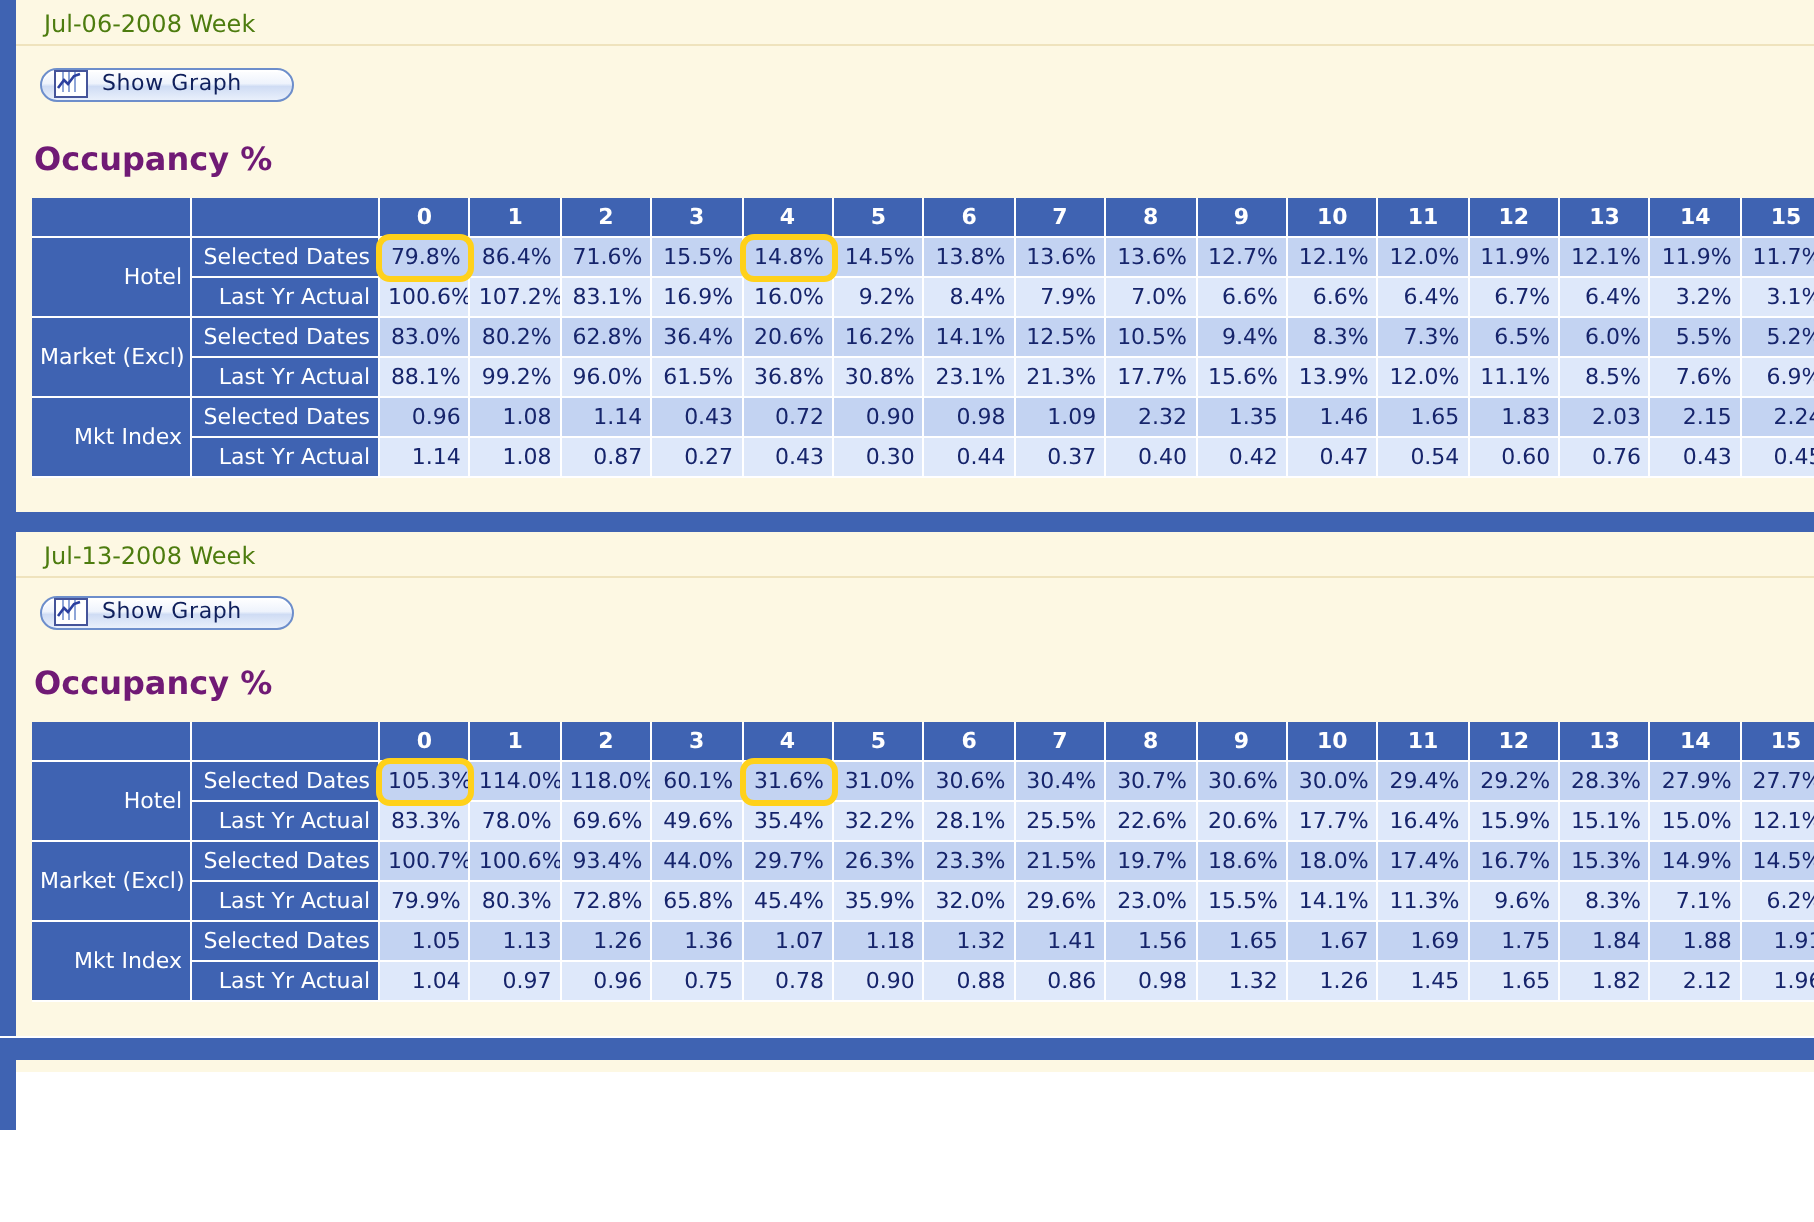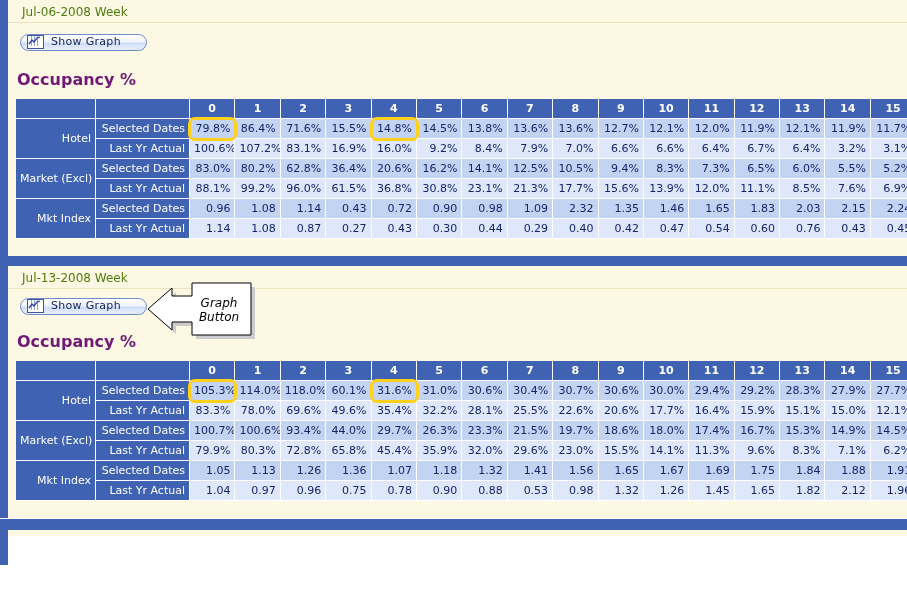--- a/index.html
+++ b/index.html
@@ -279,21 +279,21 @@
         </tr>
         <tr>
           <td class="rl">Last Yr Actual</td>
           <td class="val lya">1.14</td>
           <td class="val lya">1.08</td>
           <td class="val lya">0.87</td>
           <td class="val lya">0.27</td>
           <td class="val lya">0.43</td>
           <td class="val lya">0.30</td>
           <td class="val lya">0.44</td>
-          <td class="val lya">0.29</td>
+          <td class="val lya">0.37</td>
           <td class="val lya">0.40</td>
           <td class="val lya">0.42</td>
           <td class="val lya">0.47</td>
           <td class="val lya">0.54</td>
           <td class="val lya">0.60</td>
           <td class="val lya">0.76</td>
           <td class="val lya">0.43</td>
           <td class="val lya">0.45</td>
         </tr>
       </tbody>
@@ -314,31 +314,20 @@
           <line x1="3.5" y1="0" x2="3.5" y2="10"></line>
           <line x1="6.5" y1="0" x2="6.5" y2="10"></line>
           <line x1="9.5" y1="0" x2="9.5" y2="10"></line>
         </g>
         <polyline points="1,8 4,4 6,6 9,2 12,1" fill="none" stroke="#2b3f9e" stroke-width="1.3"></polyline>
       </svg>
     </span>
     <span class="lbl">Show Graph</span>
   </div>
 
-  <div class="callout" style="left:146px;top:280px;width:108px;height:58px;">
-    <svg width="112" height="62" viewBox="0 0 112 62">
-      <polygon points="48,4 48,16 5,16 5,4 5,4" fill="none" stroke="none"></polygon>
-      <path d="M 46,3 L 105,3 L 105,55 L 46,55 L 46,42 L 26,42 L 26,50 L 2,29 L 26,8 L 26,16 L 46,16 Z" fill="#cccccc" stroke="none" transform="translate(4,4)"></path>
-      <path d="M 46,3 L 105,3 L 105,55 L 46,55 L 46,42 L 26,42 L 26,50 L 2,29 L 26,8 L 26,16 L 46,16 Z" fill="#ffffff" stroke="#000000" stroke-width="1"></path>
-    </svg>
-    <div class="ctext" style="left:42px;top:16px;width:62px;">
-      <span>Graph</span><br>
-      <span>Button</span>
-    </div>
-  </div>
 
   <div class="occ-label" style="left:17px;top:332px;">Occupancy %</div>
 
   <table class="grid" id="grid-1" style="left:16px;top:361px;width:891px;">
     <colgroup>
       <col style="width:80px">
         <col style="width:94px">
       <col span="16" style="width:45.4px">
     </colgroup>
     <thead>
@@ -464,21 +453,21 @@
         </tr>
         <tr>
           <td class="rl">Last Yr Actual</td>
           <td class="val lya">1.04</td>
           <td class="val lya">0.97</td>
           <td class="val lya">0.96</td>
           <td class="val lya">0.75</td>
           <td class="val lya">0.78</td>
           <td class="val lya">0.90</td>
           <td class="val lya">0.88</td>
-          <td class="val lya">0.53</td>
+          <td class="val lya">0.86</td>
           <td class="val lya">0.98</td>
           <td class="val lya">1.32</td>
           <td class="val lya">1.26</td>
           <td class="val lya">1.45</td>
           <td class="val lya">1.65</td>
           <td class="val lya">1.82</td>
           <td class="val lya">2.12</td>
           <td class="val lya">1.96</td>
         </tr>
       </tbody>

